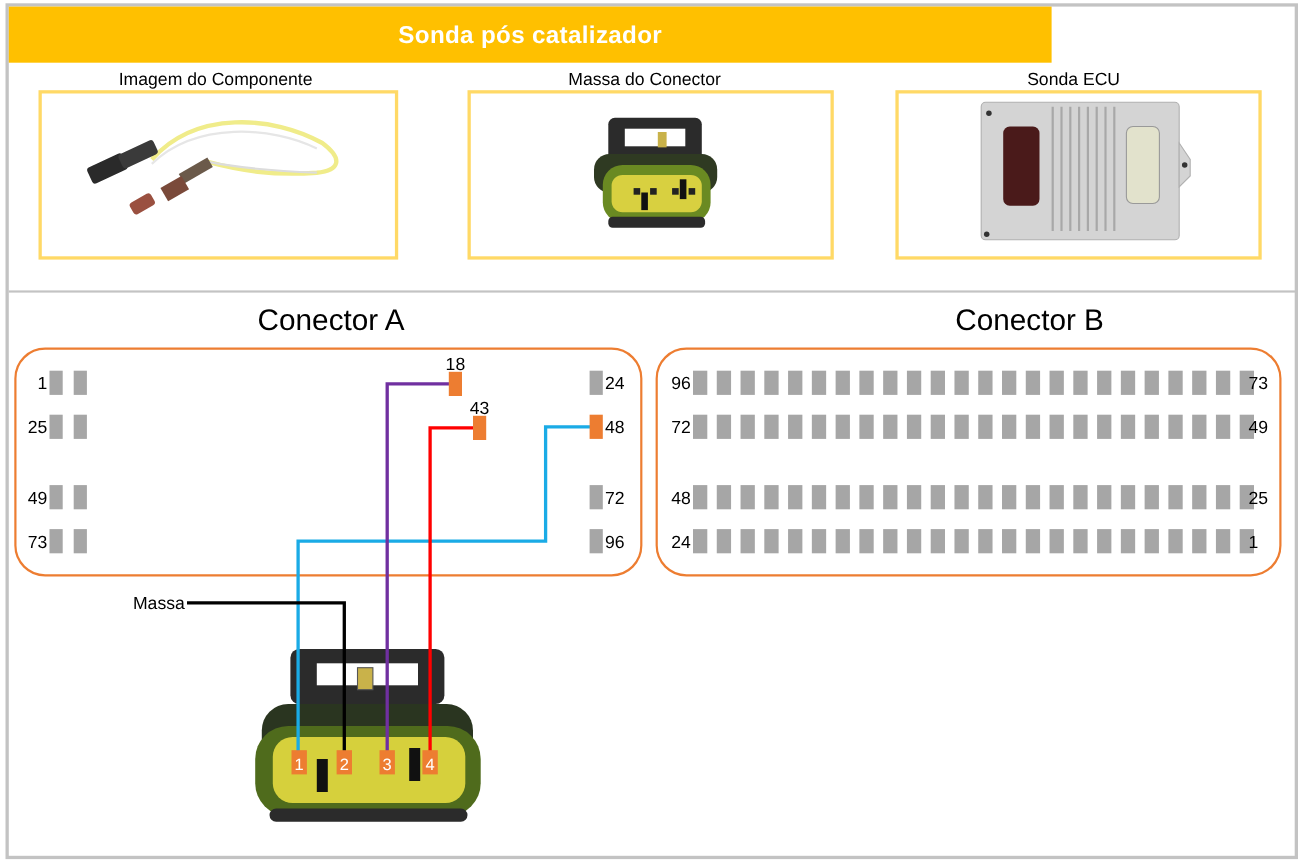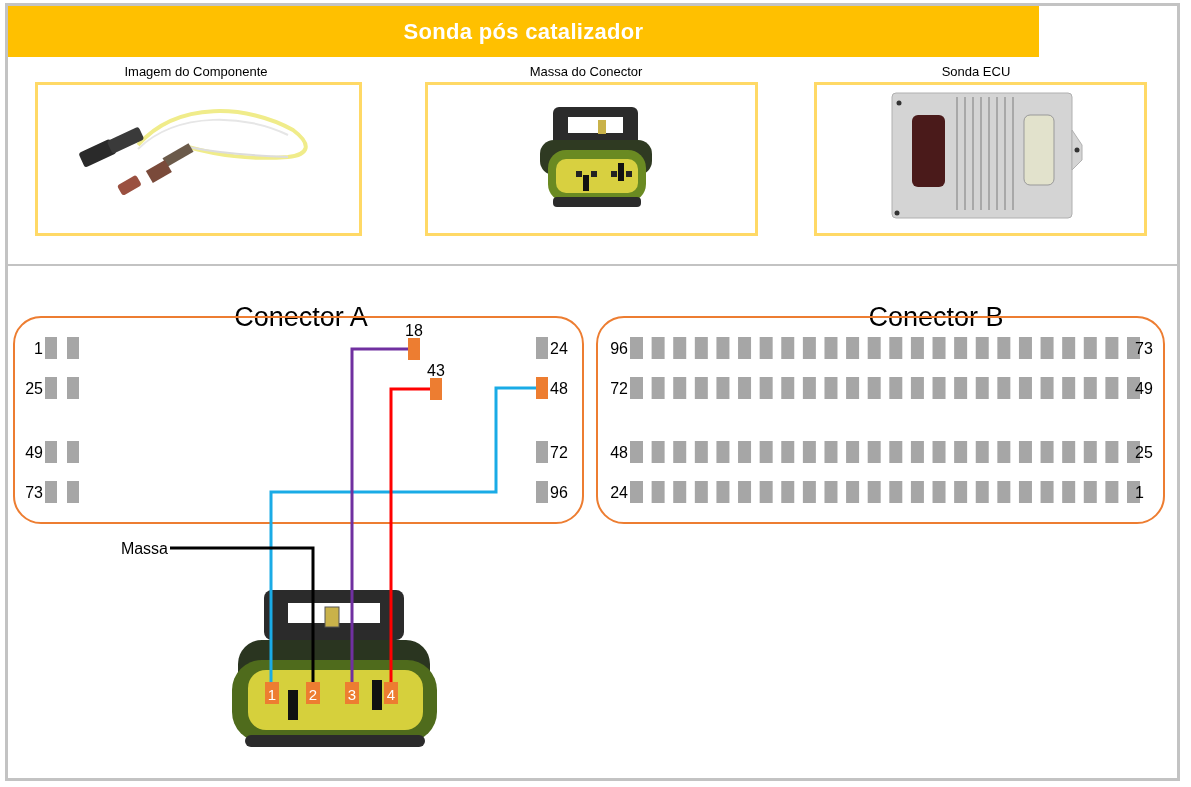--- a/index.html
+++ b/index.html
@@ -1,26 +1,26 @@
 <!DOCTYPE html>
 <html><head>
 <meta charset="utf-8">
 <style>
   html, body { margin: 0; padding: 0; background: #ffffff; }
   body { width: 1191px; height: 787px; position: relative; overflow: hidden;
          font-family: "Liberation Sans", sans-serif; }
   .frame { position: absolute; left: 5px; top: 3px; width: 1175px; height: 778px;
            border: 3px solid #c3c3c3; border-top-width: 3px; box-sizing: border-box; }
-  .header { position: absolute; left: 8px; top: 6px; width: 1031px; height: 51px;
+  .header { position: absolute; left: 8px; top: 6px; width: 948px; height: 51px;
             background: #ffc000; display: flex; align-items: center; justify-content: center; }
   .header-title { color: #ffffff; font-weight: bold; font-size: 22px; letter-spacing: 0.3px; }
   .divider { position: absolute; left: 8px; top: 264px; width: 1170px; height: 2px; background: #c3c3c3; }
-  .img-label { position: absolute; top: 64px; font-size: 13px; color: #000; text-align: center; width: 330px; }
+  .img-label { position: absolute; top: 64px; font-size: 16px; color: #000; text-align: center; width: 330px; }
   .img-box { position: absolute; top: 82px; height: 154px; border: 3px solid #ffd966; box-sizing: border-box; background: #fff; }
-  .section-title { position: absolute; top: 276px; font-size: 27px; color: #000; text-align: center; width: 300px; margin-top: 26px; }
+  .section-title { position: absolute; top: 276px; font-size: 27px; color: #000; text-align: center; width: 300px; }
   .conn-box { position: absolute; top: 316px; height: 208px; border: 2.5px solid #ed7d31; border-radius: 28px; box-sizing: border-box; }
   svg text { font-family: "Liberation Sans", sans-serif; }
 </style>
 </head>
 <body>
 
 <div class="frame"></div>
 <div class="header">
   <span class="header-title">Sonda pós catalizador</span>
 </div>

